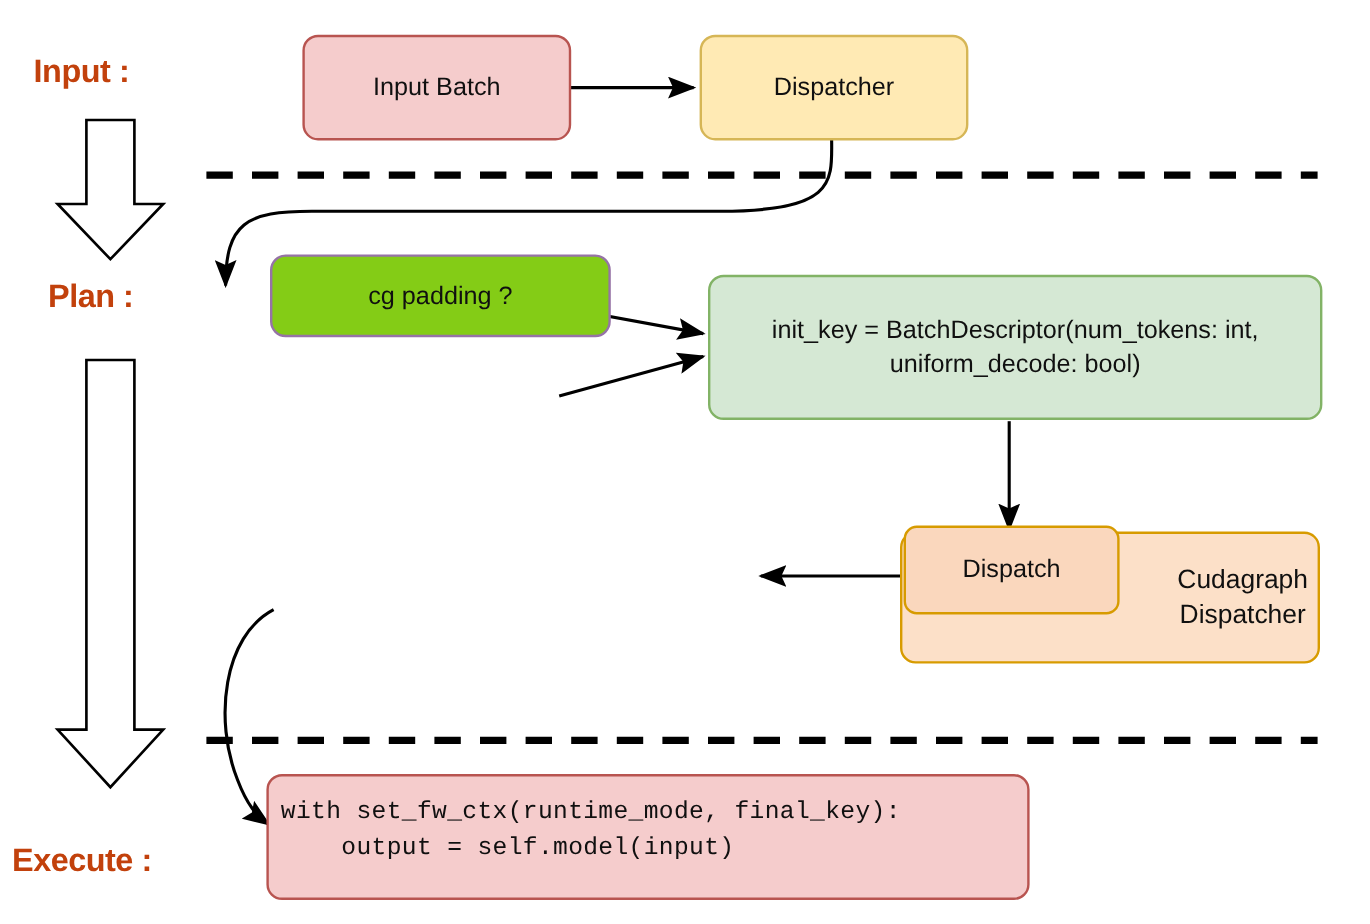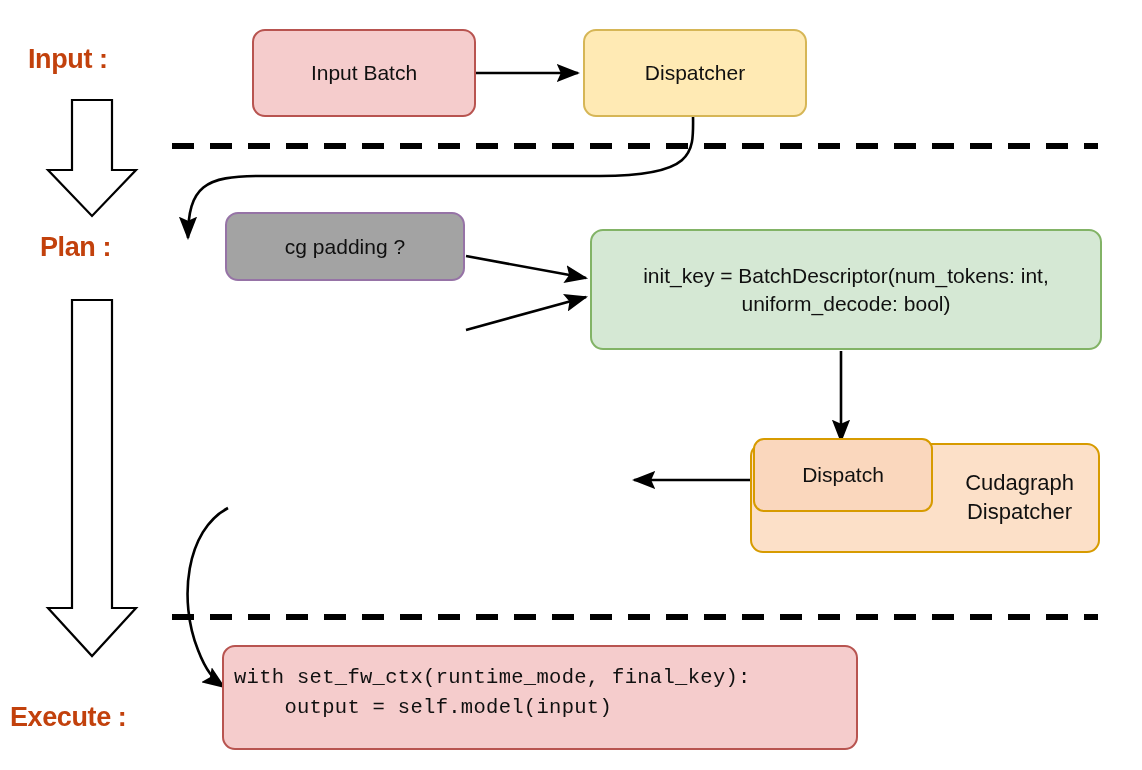--- a/index.html
+++ b/index.html
@@ -95,27 +95,27 @@
   </svg>
 
   <div class="stage-label" style="left:28px; top:44px;">Input :</div>
   <div class="stage-label" style="left:40px; top:232px;">Plan :</div>
   <div class="stage-label" style="left:10px; top:669px;margin-top:33px;">Execute :</div>
 
   <div class="node" style="left:224px; top:29px; width:224px; height:88px; background:#f5cccc; border-color:#b85450;margin-left:28px;">Input Batch</div>
 
   <div class="node" style="left:583px; top:29px; width:224px; height:88px; background:#ffeab4; border-color:#d6b656;">Dispatcher</div>
 
-  <div class="node" style="left:225px; top:212px; width:240px; height:69px; background:#a3a3a3; border-color:#9673a6;">cg padding ?</div>
+  <div class="node" style="left:225px; top:212px; width:284px; height:69px; background:#84cc16; border-color:#9673a6;">cg padding ?</div>
 
 
   <div class="node" style="left:590px; top:229px; width:512px; height:121px; background:#d5e8d4; border-color:#82b366; white-space:pre-line;">init_key = BatchDescriptor(num_tokens: int,
 uniform_decode: bool)</div>
 
-  <div class="node" style="left:750px; top:443px; width:350px; height:110px; background:#fce0c8; border-color:#d79b00; white-space:pre-line; justify-content:flex-end; padding-right:24px; font-size:22px;">Cudagraph
+  <div class="node" style="left:750px; top:443px; width:350px; height:110px; background:#fce0c8; border-color:#d79b00; white-space:pre-line; justify-content:flex-end; padding-right:8px; font-size:22px;">Cudagraph
 Dispatcher</div>
 
   <div class="node" style="left:753px; top:438px; width:180px; height:74px; background:#fad7bd; border-color:#d79b00; border-radius:11px;">Dispatch</div>
 
 
   <div class="node code" style="left:222px; top:645px; width:636px; height:105px; background:#f5cccc; border-color:#b85450;">with set_fw_ctx(runtime_mode, final_key):
     output = self.model(input)</div>
 
 </div>
 

